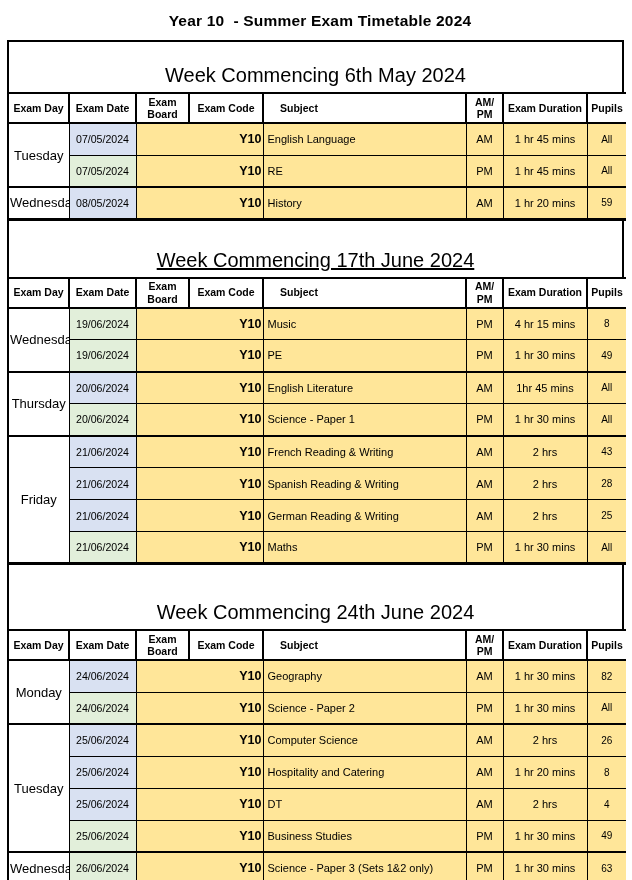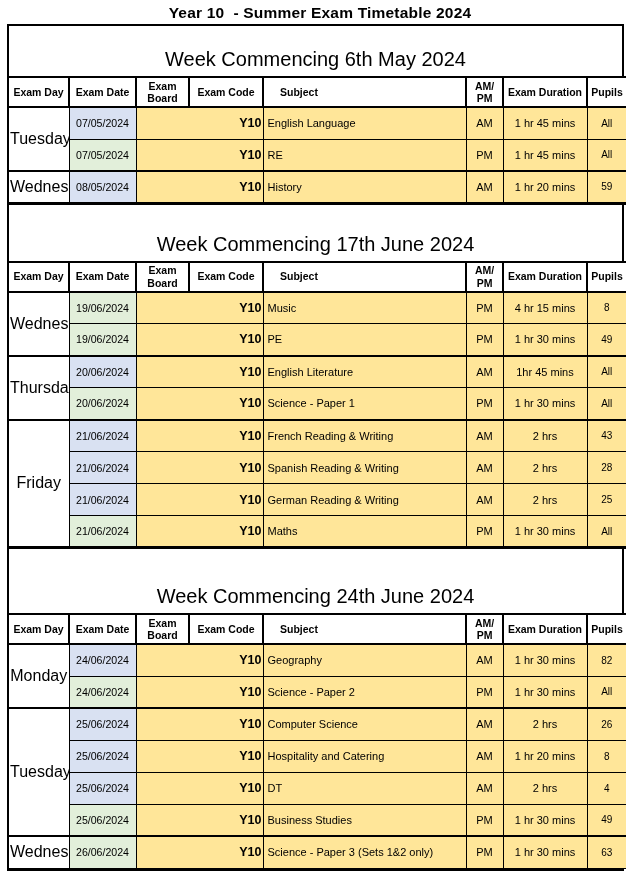--- a/index.html
+++ b/index.html
@@ -1,40 +1,40 @@
 <!DOCTYPE html>
 <html style="--yellow: #FFE699; --am: #D9E1F2; --pm: #E2EFDA;"><head>
 <meta charset="utf-8">
 <style>
   html,body{margin:0;padding:0;background:#ffffff;}
   body{width:632px;height:880px;font-family:"Liberation Sans",sans-serif;color:#000;}
   .page-title{
-    margin:0;padding:4px 0 2px 8px;text-align:center;
+    margin:8px;padding:4px 0 2px 8px;text-align:center;
     font-size:15.5px;font-weight:bold;white-space:pre-wrap;letter-spacing:.2px;
   }
   .outer{
     margin-left:7px;width:617px;border:2px solid #000;box-sizing:border-box;
   }
   .week-title{
     display:flex;justify-content:center;align-items:flex-end;
     font-size:20px;font-weight:400;padding-bottom:5px;box-sizing:border-box;
     background:#fff;
   }
   .section:nth-child(1) .week-title{height:50px;}
-  .section:nth-child(2) .week-title{height:56px;}
+  .section:nth-child(2) .week-title{height:56px;text-decoration:underline;}
   .section:nth-child(3) .week-title{height:64px;}
   table{border-collapse:collapse;width:100%;table-layout:fixed;}
   th,td{border:1px solid #000;overflow:hidden;box-sizing:border-box;}
   th{
     border-width:2px;font-size:10.5px;font-weight:bold;height:30px;
     text-align:center;vertical-align:middle;background:#fff;line-height:1.15;
   }
   th.col-subject{text-align:left;padding-left:16px;border-radius:11px;}
   td{height:32px;font-size:11px;text-align:center;vertical-align:middle;background:var(--yellow);}
-  td.day{background:#fff;font-size:16px;padding:0 1px;margin-left:32px;}
+  td.day{background:#fff;font-size:13px;padding:0 1px;margin-left:32px;}
   td.date{font-size:10.6px;}
   td.date.am{background:var(--am);}
   td.date.pm{background:var(--pm);}
   td.code{font-weight:bold;font-size:12.5px;text-align:right;}
   td.subject{text-align:left;padding-left:4px;}
   td.pupils{font-size:10px;}
   th:first-child,td.edge-l{border-left:none;}
   th:last-child,td.edge-r{border-right:none;}
   tr.group-start td{border-top:2px solid #000;}
   table{border-bottom:3px solid #000;}

